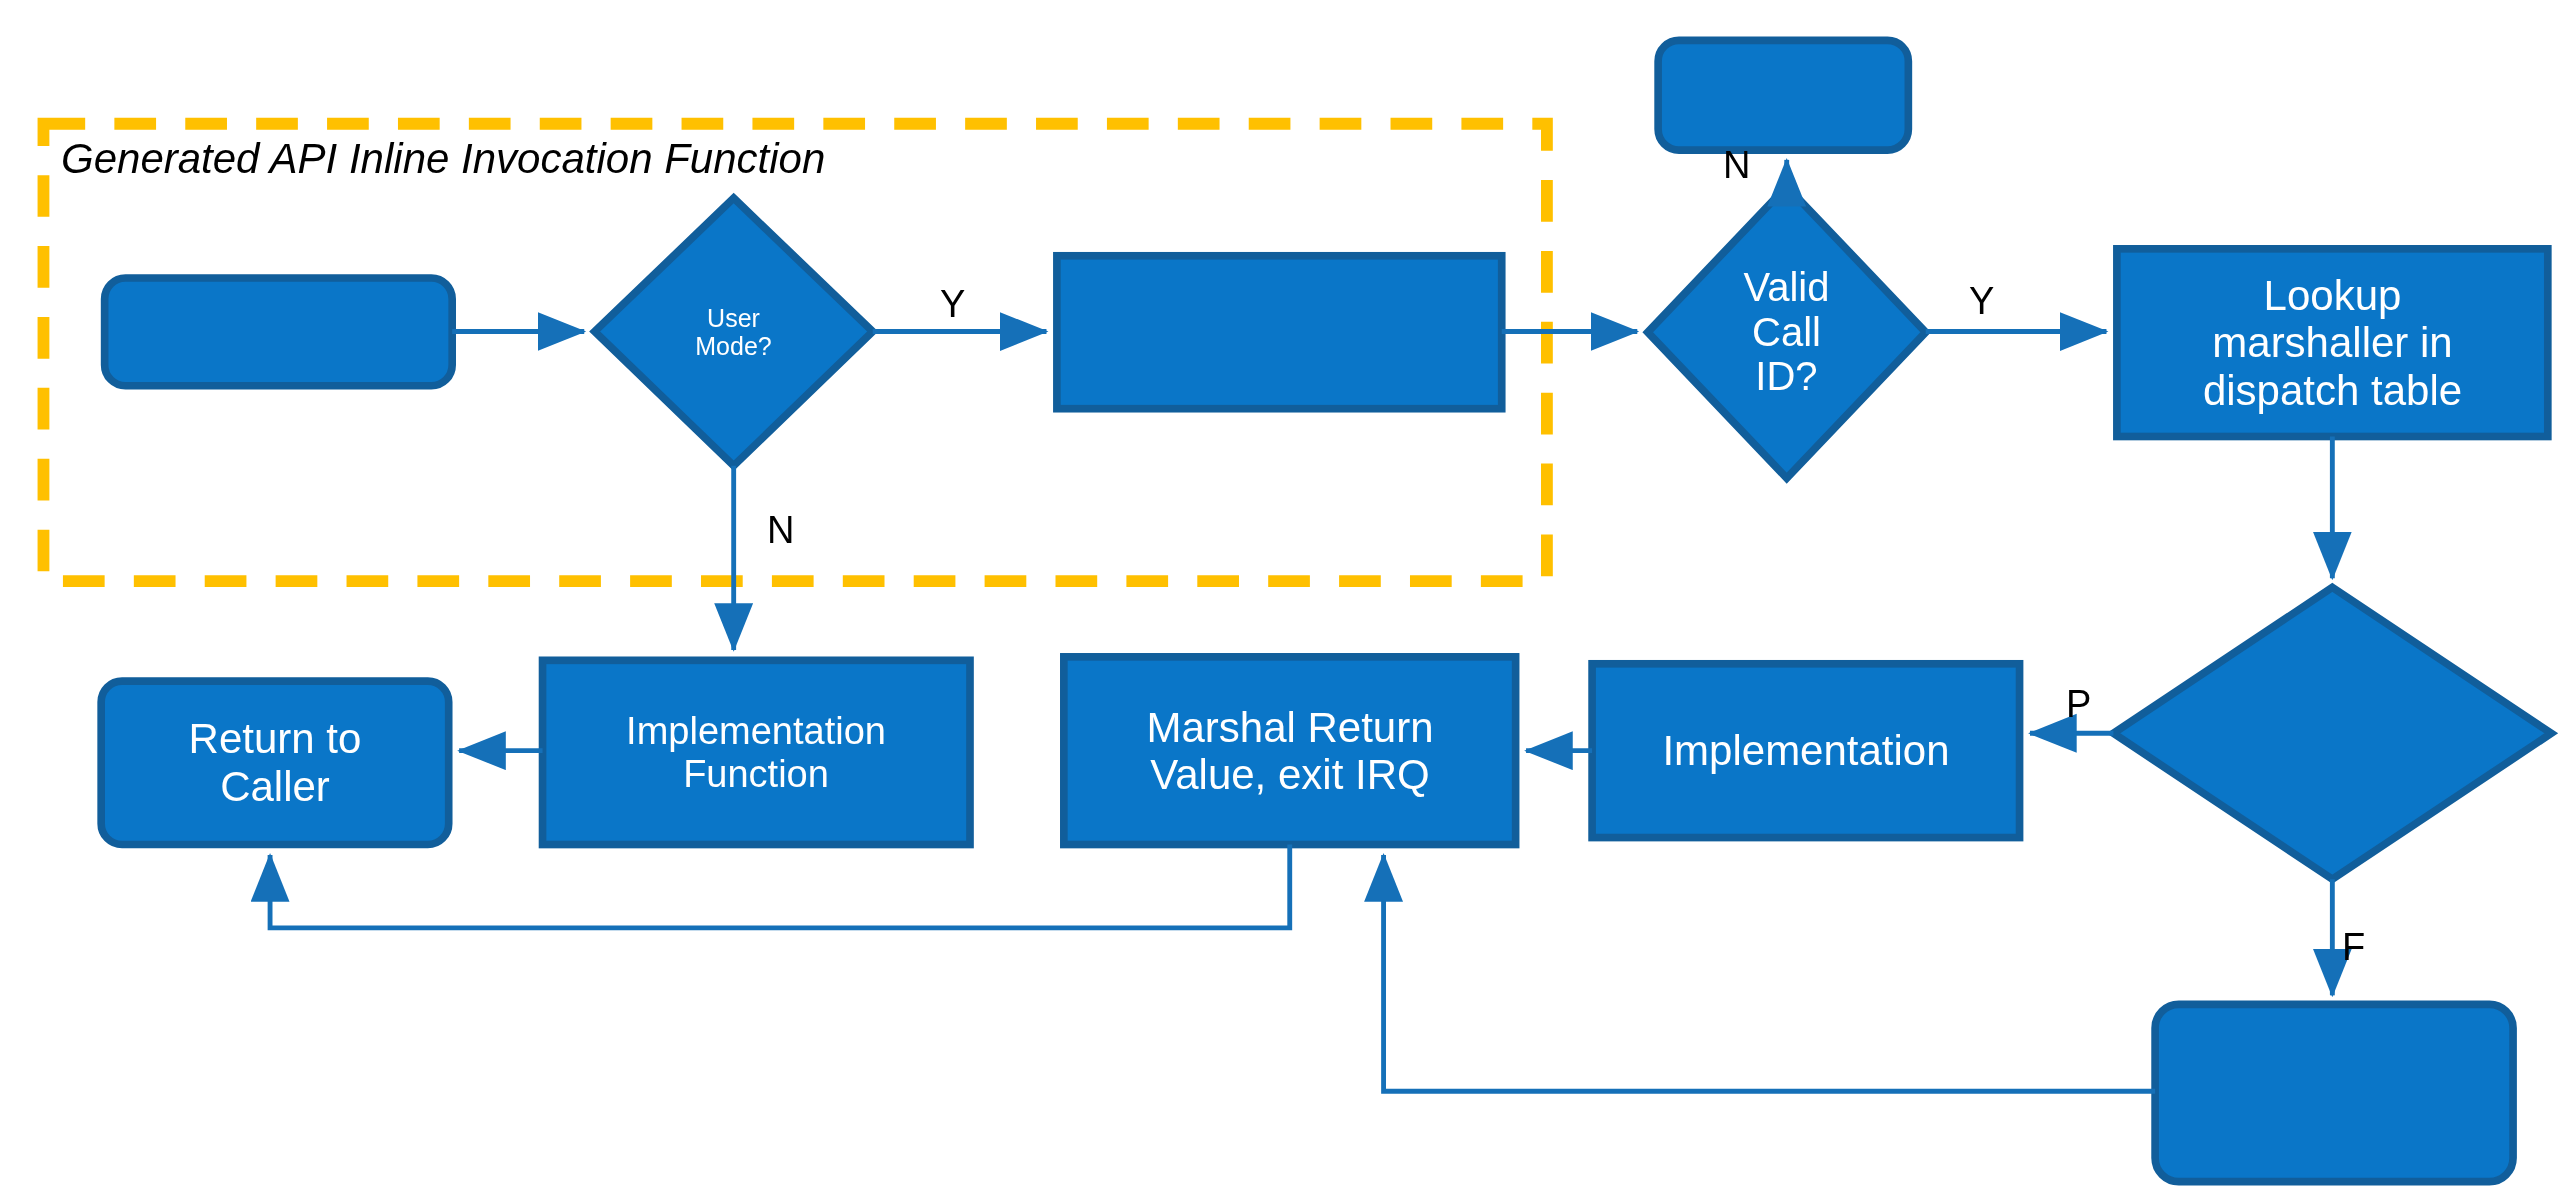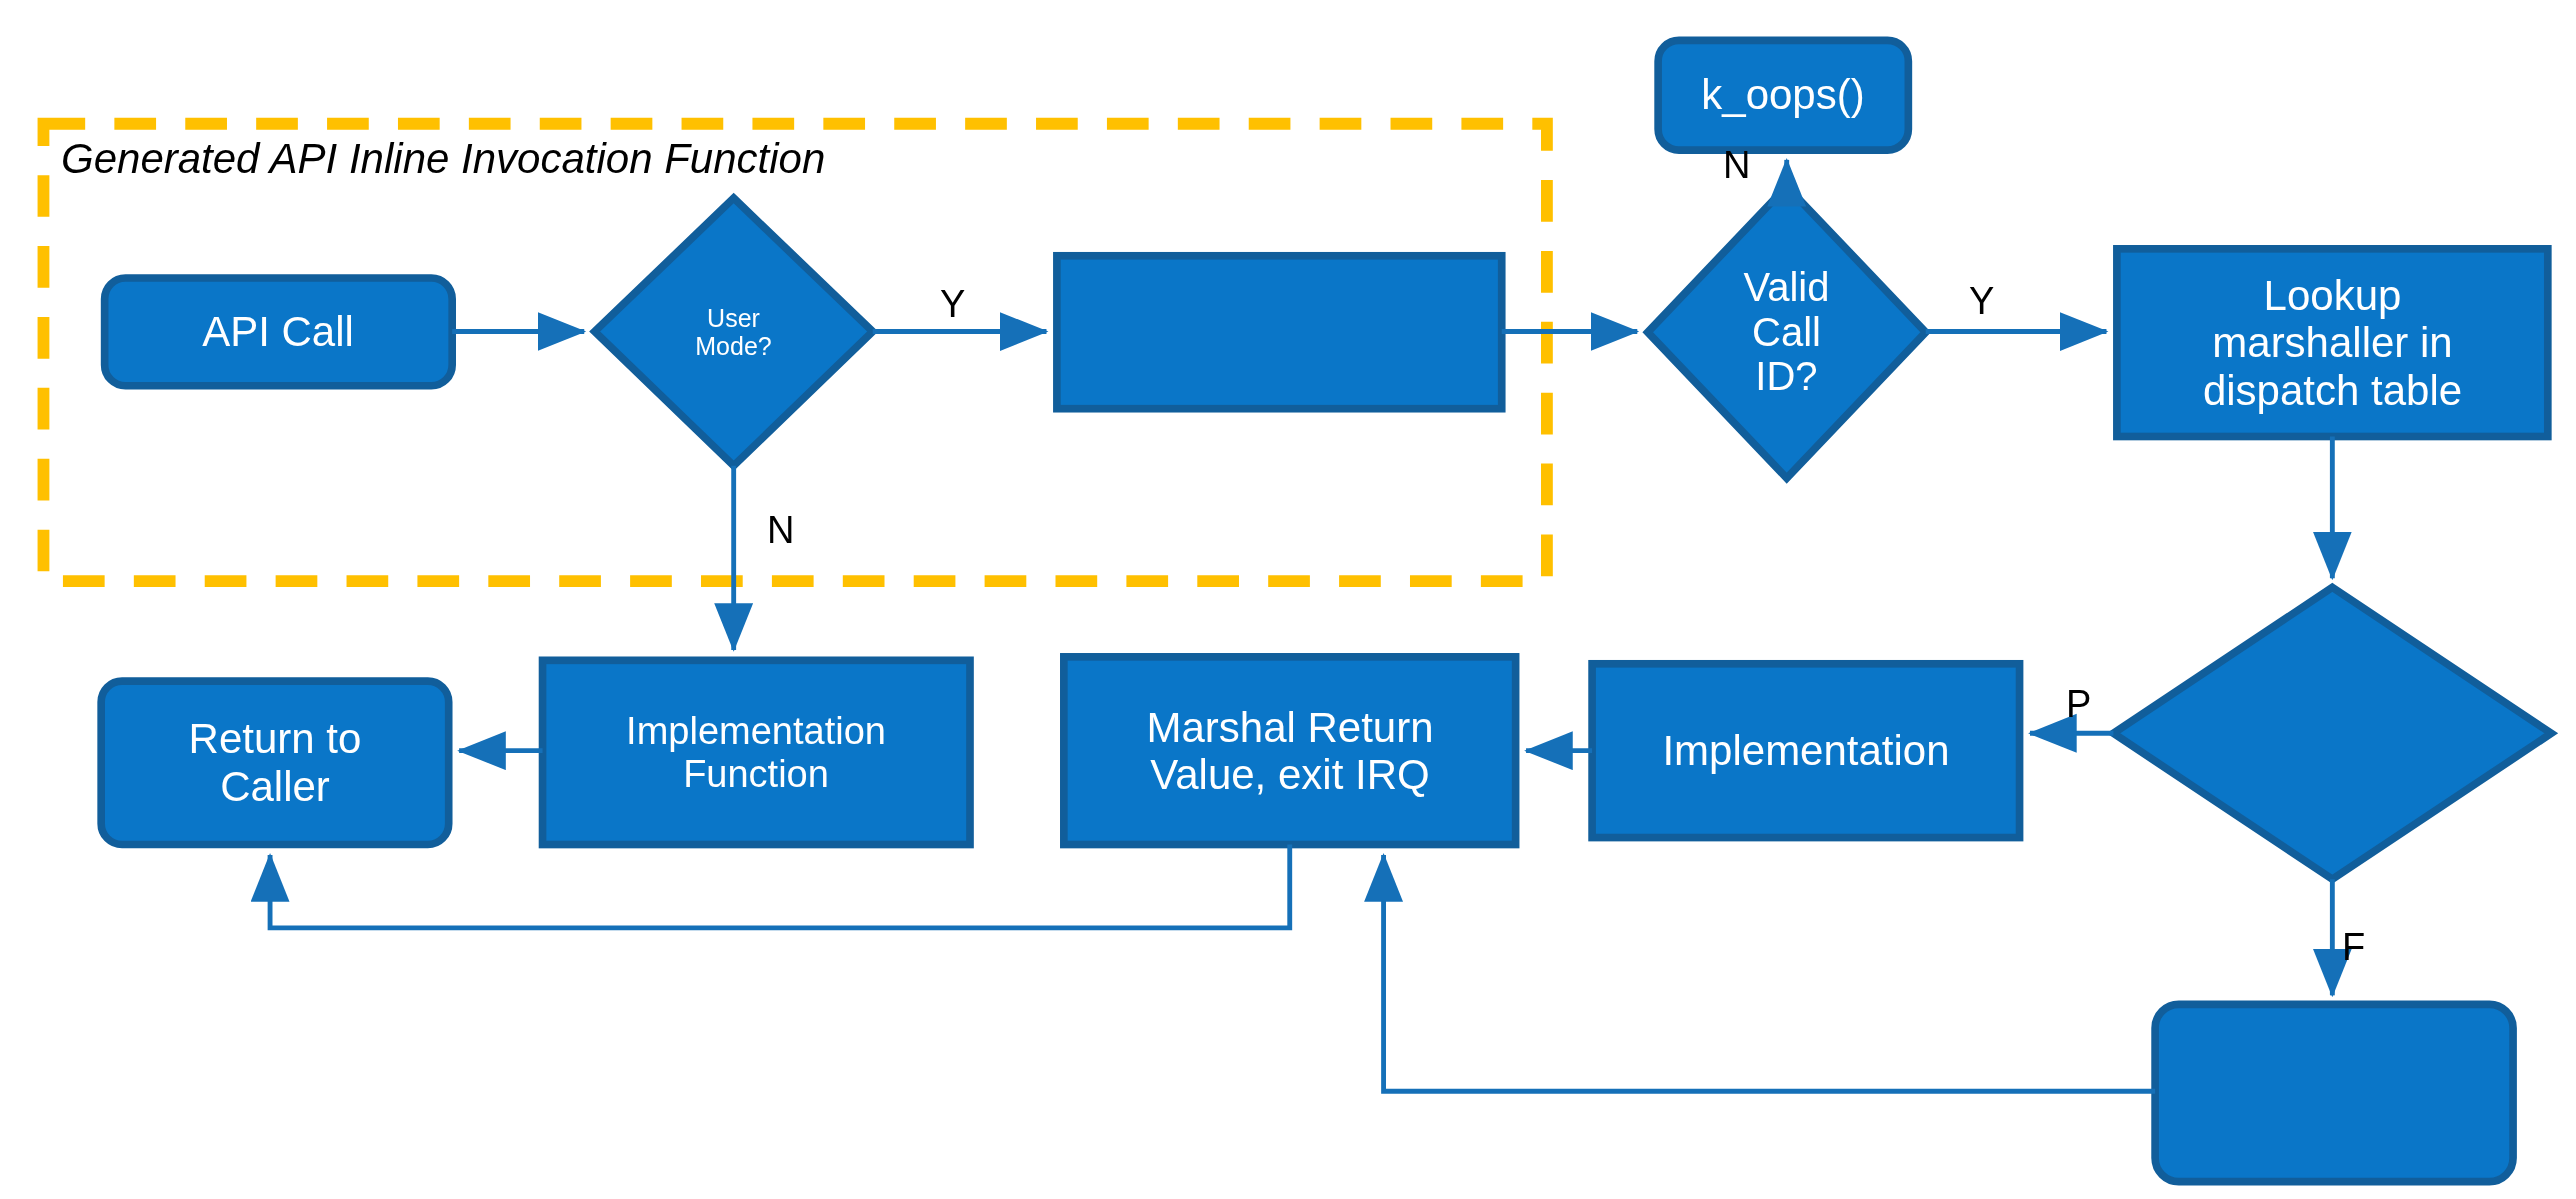--- a/index.html
+++ b/index.html
@@ -108,27 +108,25 @@
 
     <path d="M 3100,1570 L 1990,1570 L 1990,1230" fill="none" stroke="#1570b8" stroke-width="7" marker-end="url(#arrow)"></path>
 
     <path d="M 1855,1215 L 1855,1335 L 388,1335 L 388,1230" fill="none" stroke="#1570b8" stroke-width="7" marker-end="url(#arrow)"></path>
 
     <line x1="780" y1="1080" x2="660" y2="1080" stroke="#1570b8" stroke-width="7" marker-end="url(#arrow)"></line>
   </svg>
 
   <div class="group-title" style="left:61px; top:138px;">Generated API Inline Invocation Function</div>
 
-  <div class="node-label" style="left:104px; top:278px; width:348px; height:108px; font-size:42px;">API Call</div>
 
   <div class="node-label" style="left:612px; top:198px; width:243px; height:268px; font-size:25px;">User
 Mode?</div>
 
 
-  <div class="node-label" style="left:1658px; top:40px; width:250px; height:110px; font-size:42px;">k_oops()</div>
 
   <div class="node-label" style="left:1665px; top:186px; width:243px; height:292px; font-size:40px;">Valid
 Call
 ID?</div>
 
   <div class="node-label" style="left:2117px; top:249px; width:431px; height:188px; font-size:42px;">Lookup
 marshaller in
 dispatch table</div>
 
 

